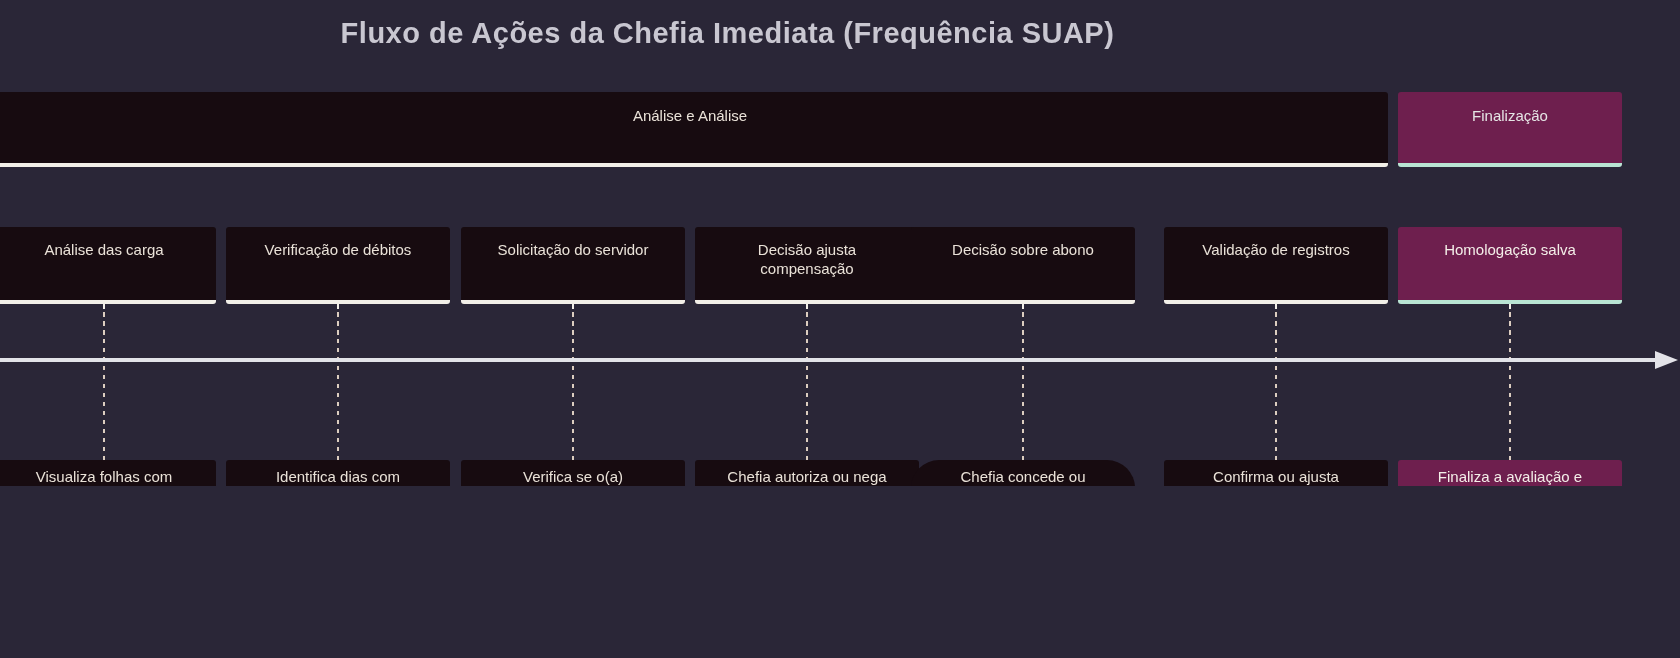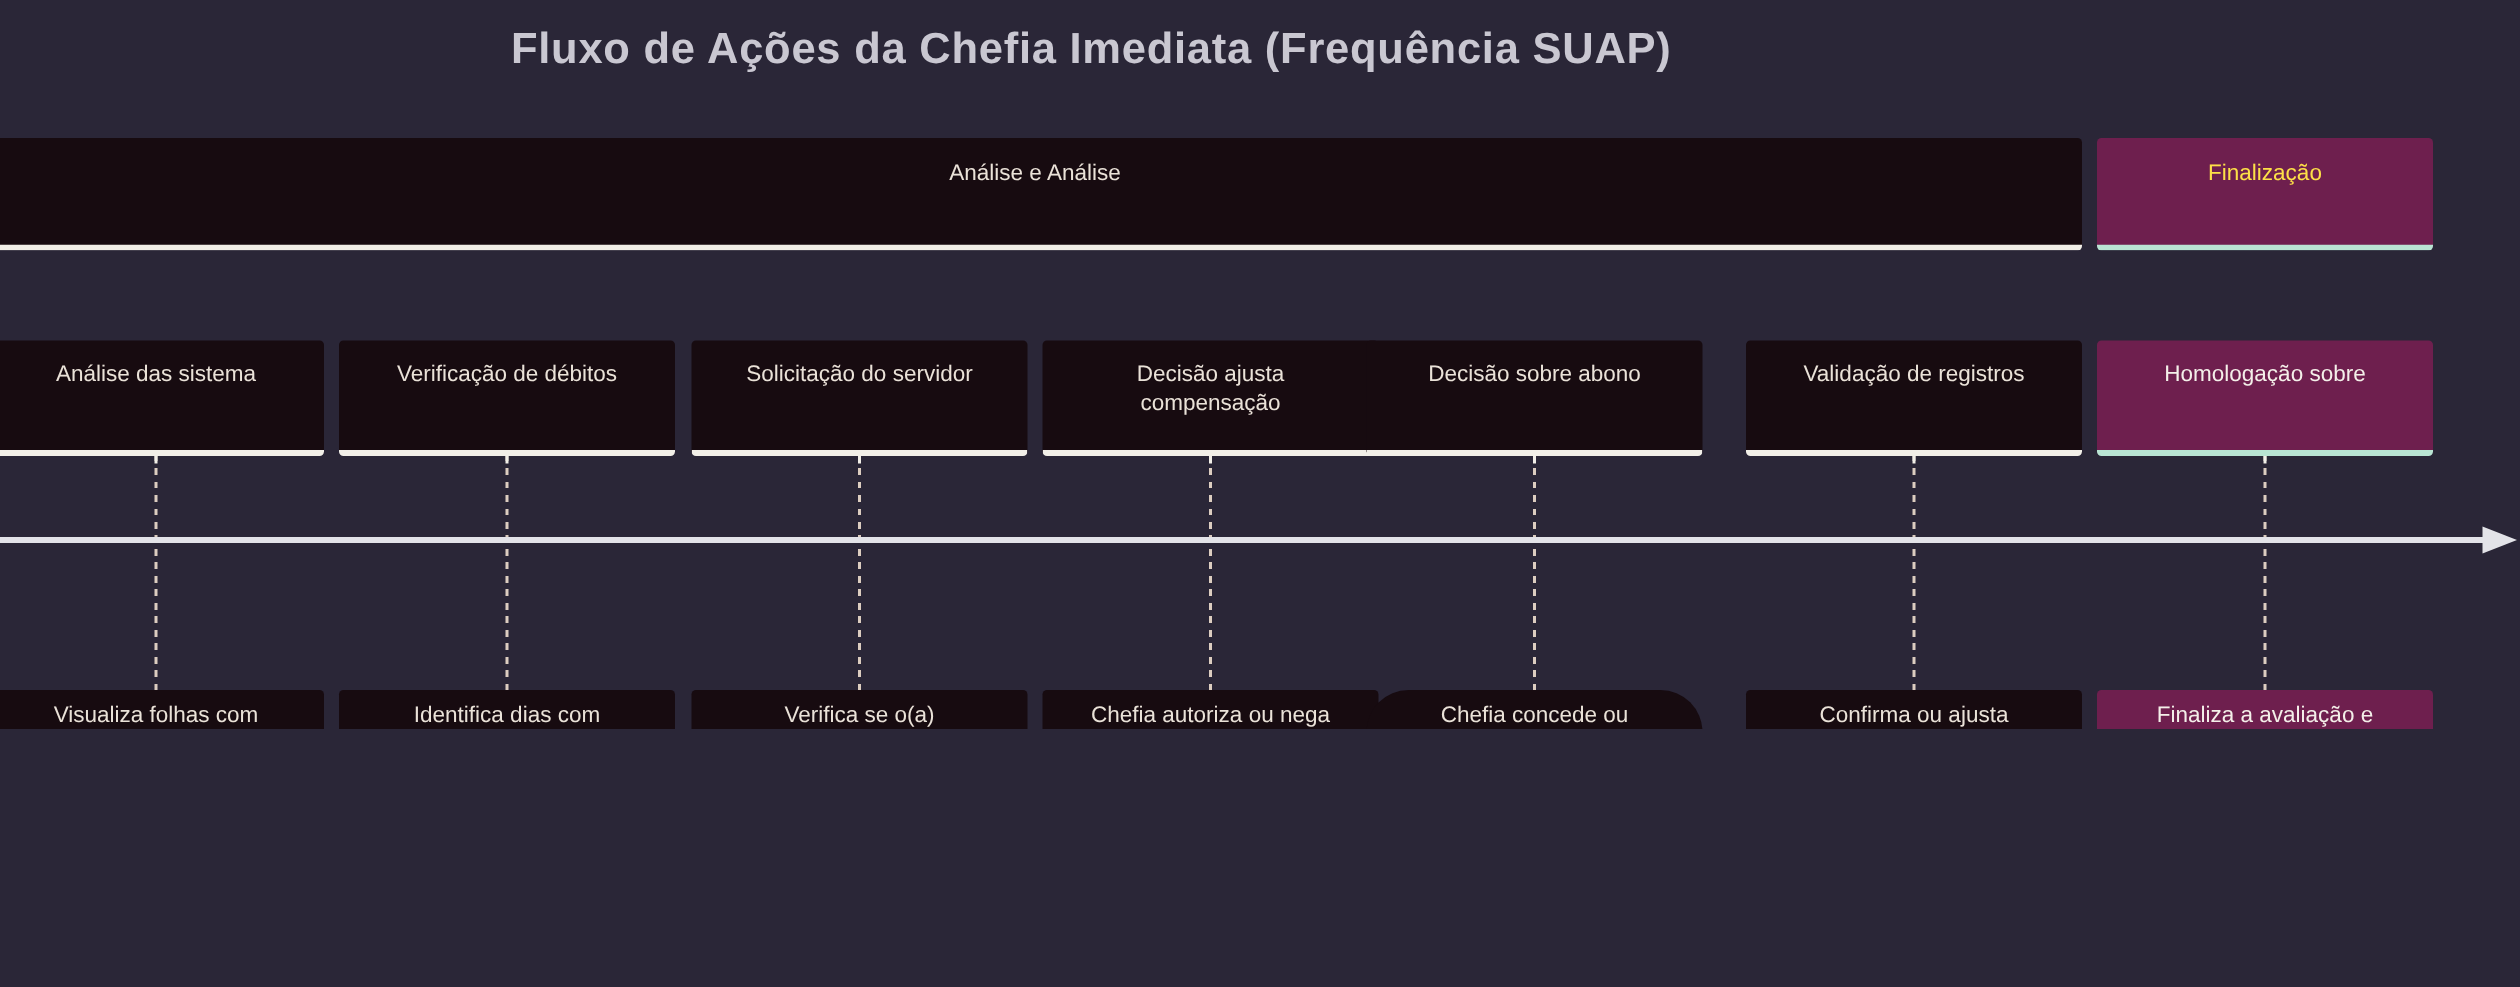--- a/index.html
+++ b/index.html
@@ -43,21 +43,21 @@
     font-size:15px;
     color:var(--text-light);
   }
   .band-dark{
     background:var(--box-dark);
     border-bottom:4px solid var(--border-light);
   }
   .band-purple{
     background:var(--box-purple);
     border-bottom:4px solid var(--border-mint);
-    color:#fde047;
+    color:#e5e5e5;
   }
   .axis{
     position:absolute;
     left:0;top:358px;
     width:1657px;height:4px;
     background:var(--axis);
     z-index:2;
   }
   .axis-head{
     position:absolute;
@@ -152,21 +152,21 @@
   <div class="band band-purple" style="left:1398px;width:224px">
     <span>Finalização</span>
   </div>
 
   <div class="axis"></div>
   <div class="axis-head"></div>
 
   <div class="col" style="left:-8px">
     <div class="dash"></div>
     <div class="tick"></div>
-    <div class="stage box-dark"><span>Análise das sistema</span></div>
+    <div class="stage box-dark"><span>Análise das carga</span></div>
     <div class="detail box-dark"><span>Visualiza folhas com
 compensação ou
 marcações incompletas</span></div>
     <div class="down-arrow"></div>
   </div>
 
   <div class="col" style="left:461px">
     <div class="dash"></div>
     <div class="tick"></div>
     <div class="stage box-dark"><span>Solicitação do servidor</span></div>
@@ -212,21 +212,21 @@
     <div class="stage box-dark"><span>Validação de registros</span></div>
     <div class="detail box-dark"><span>Confirma ou ajusta
 registros manuais (se
 houver)</span></div>
     <div class="down-arrow"></div>
   </div>
 
   <div class="col" style="left:1398px">
     <div class="dash"></div>
     <div class="tick"></div>
-    <div class="stage box-purple"><span>Homologação sobre</span></div>
+    <div class="stage box-purple"><span>Homologação salva</span></div>
     <div class="detail box-purple"><span>Finaliza a avaliação e
 salva as decisões no
 sistema</span></div>
     <div class="down-arrow"></div>
   </div>
 
   <div class="bottom-strip"></div>
 
 </div>
 

